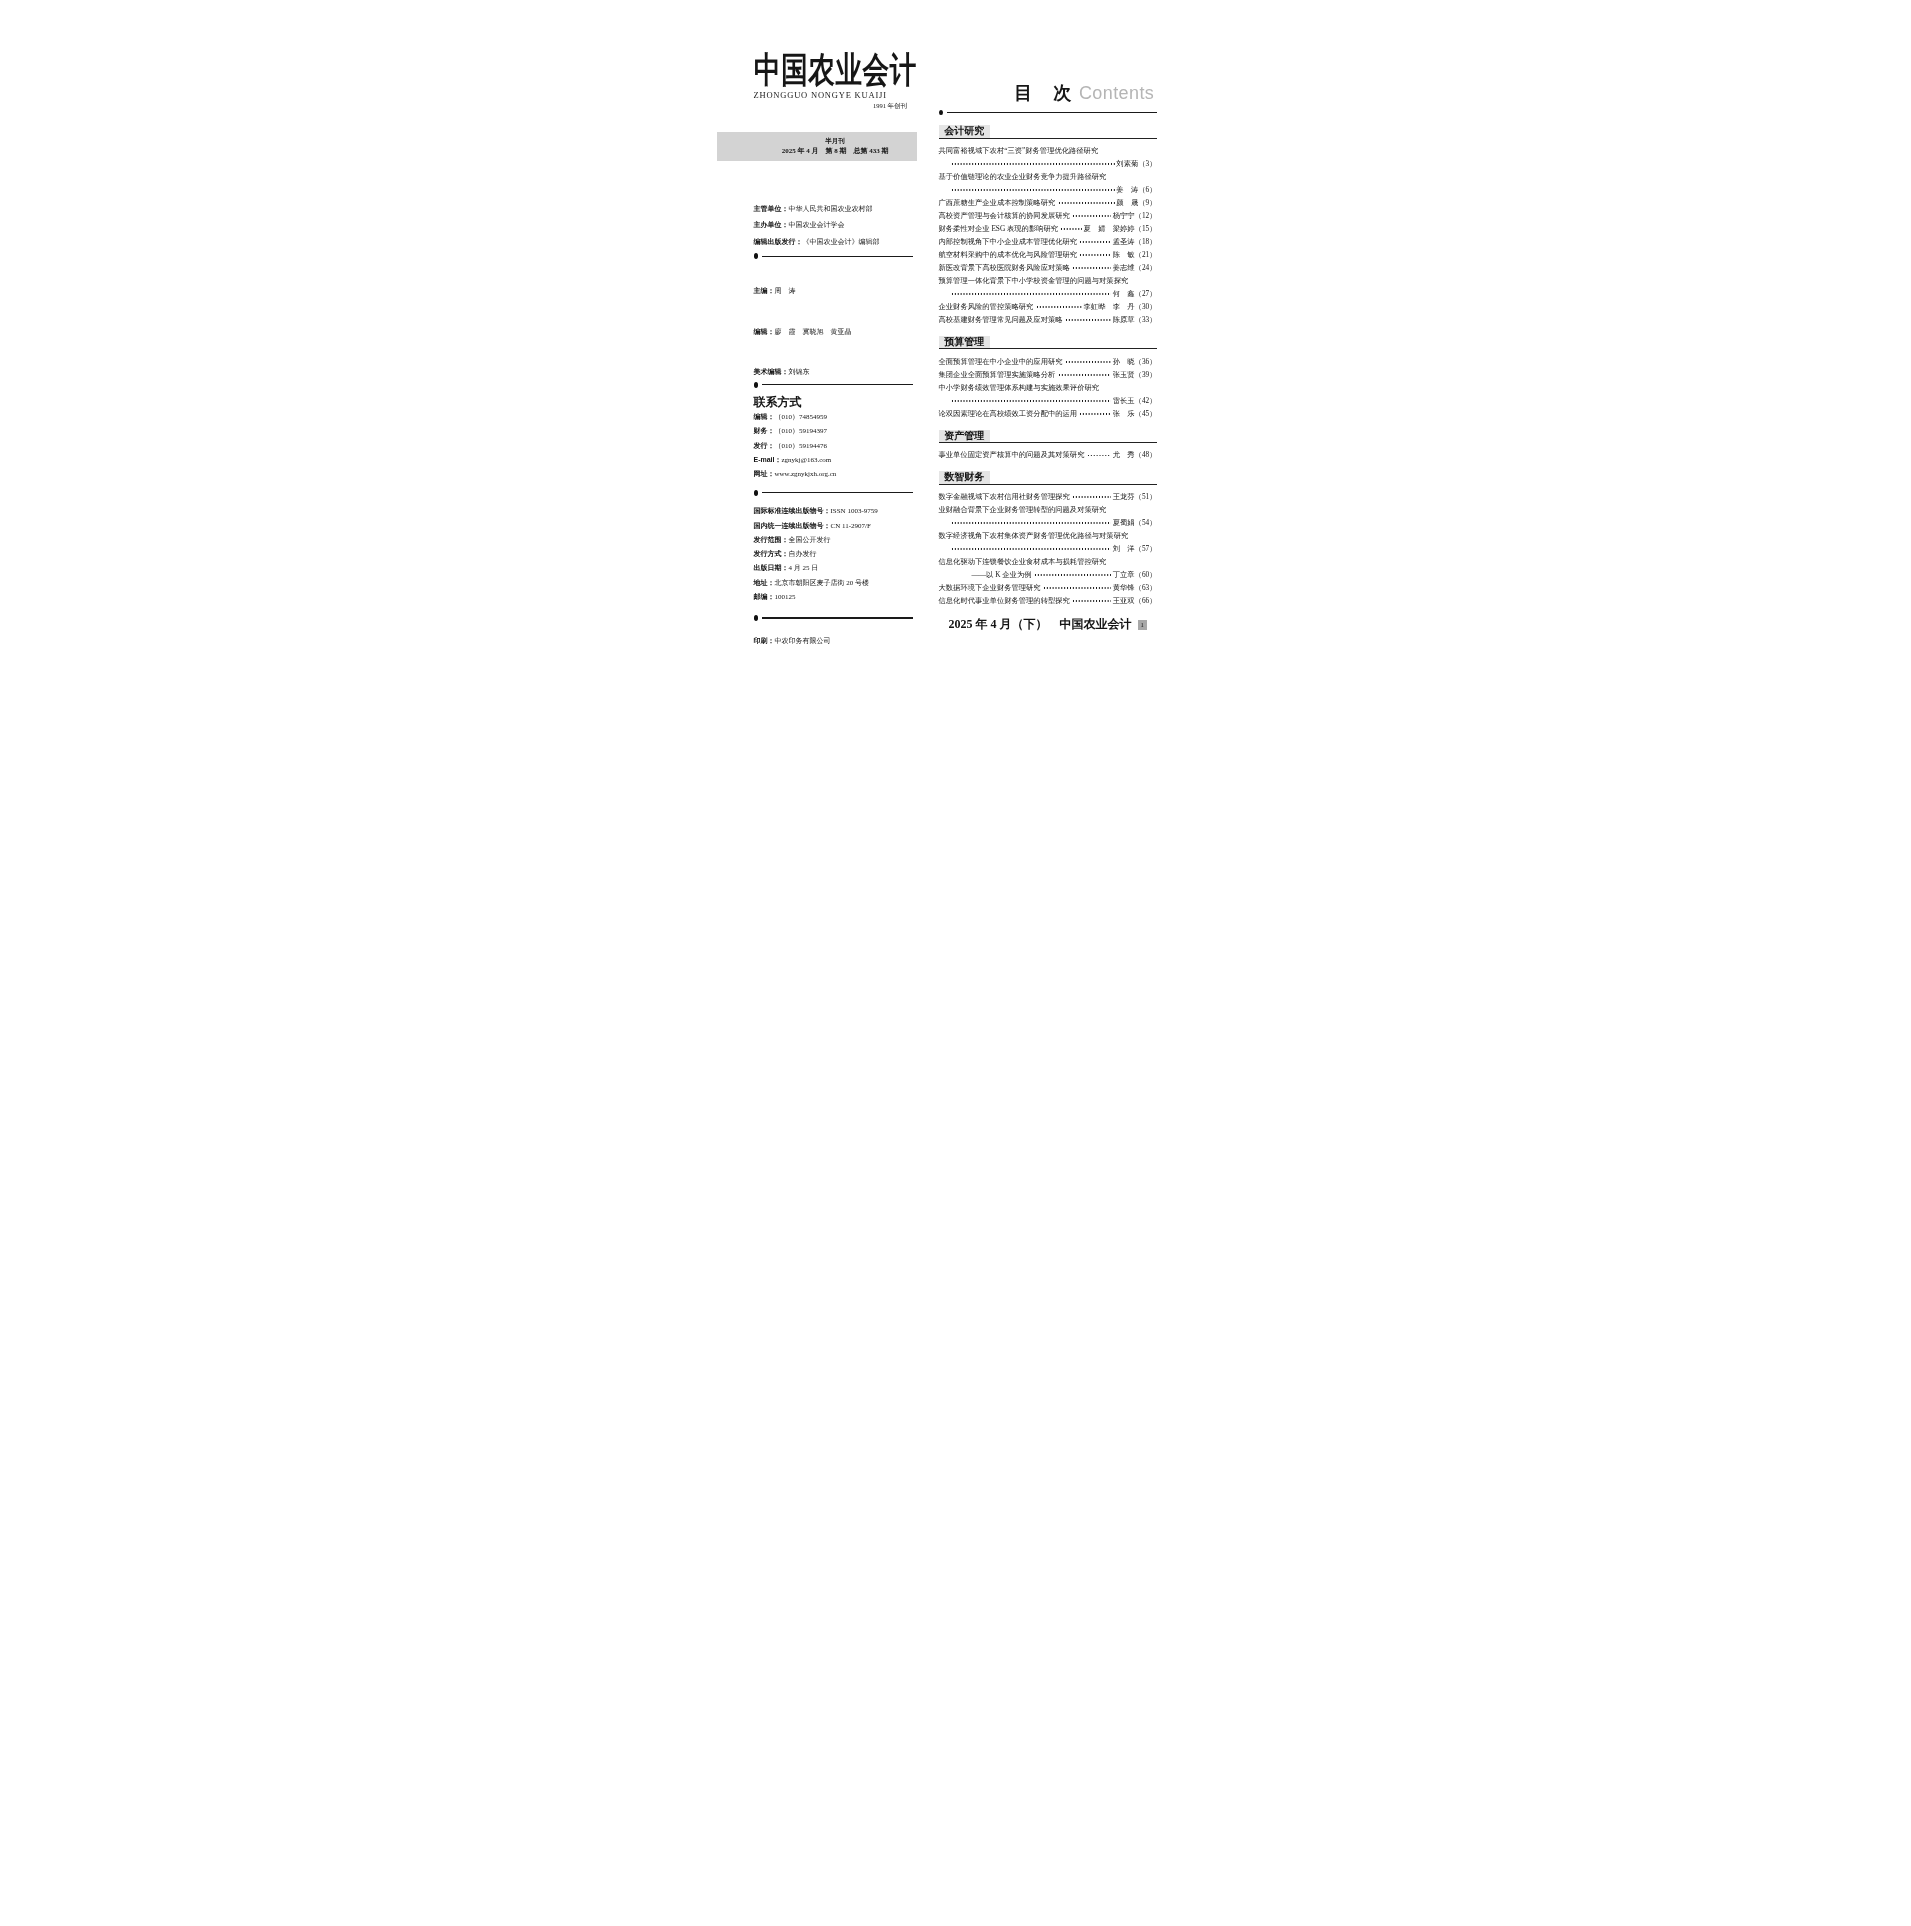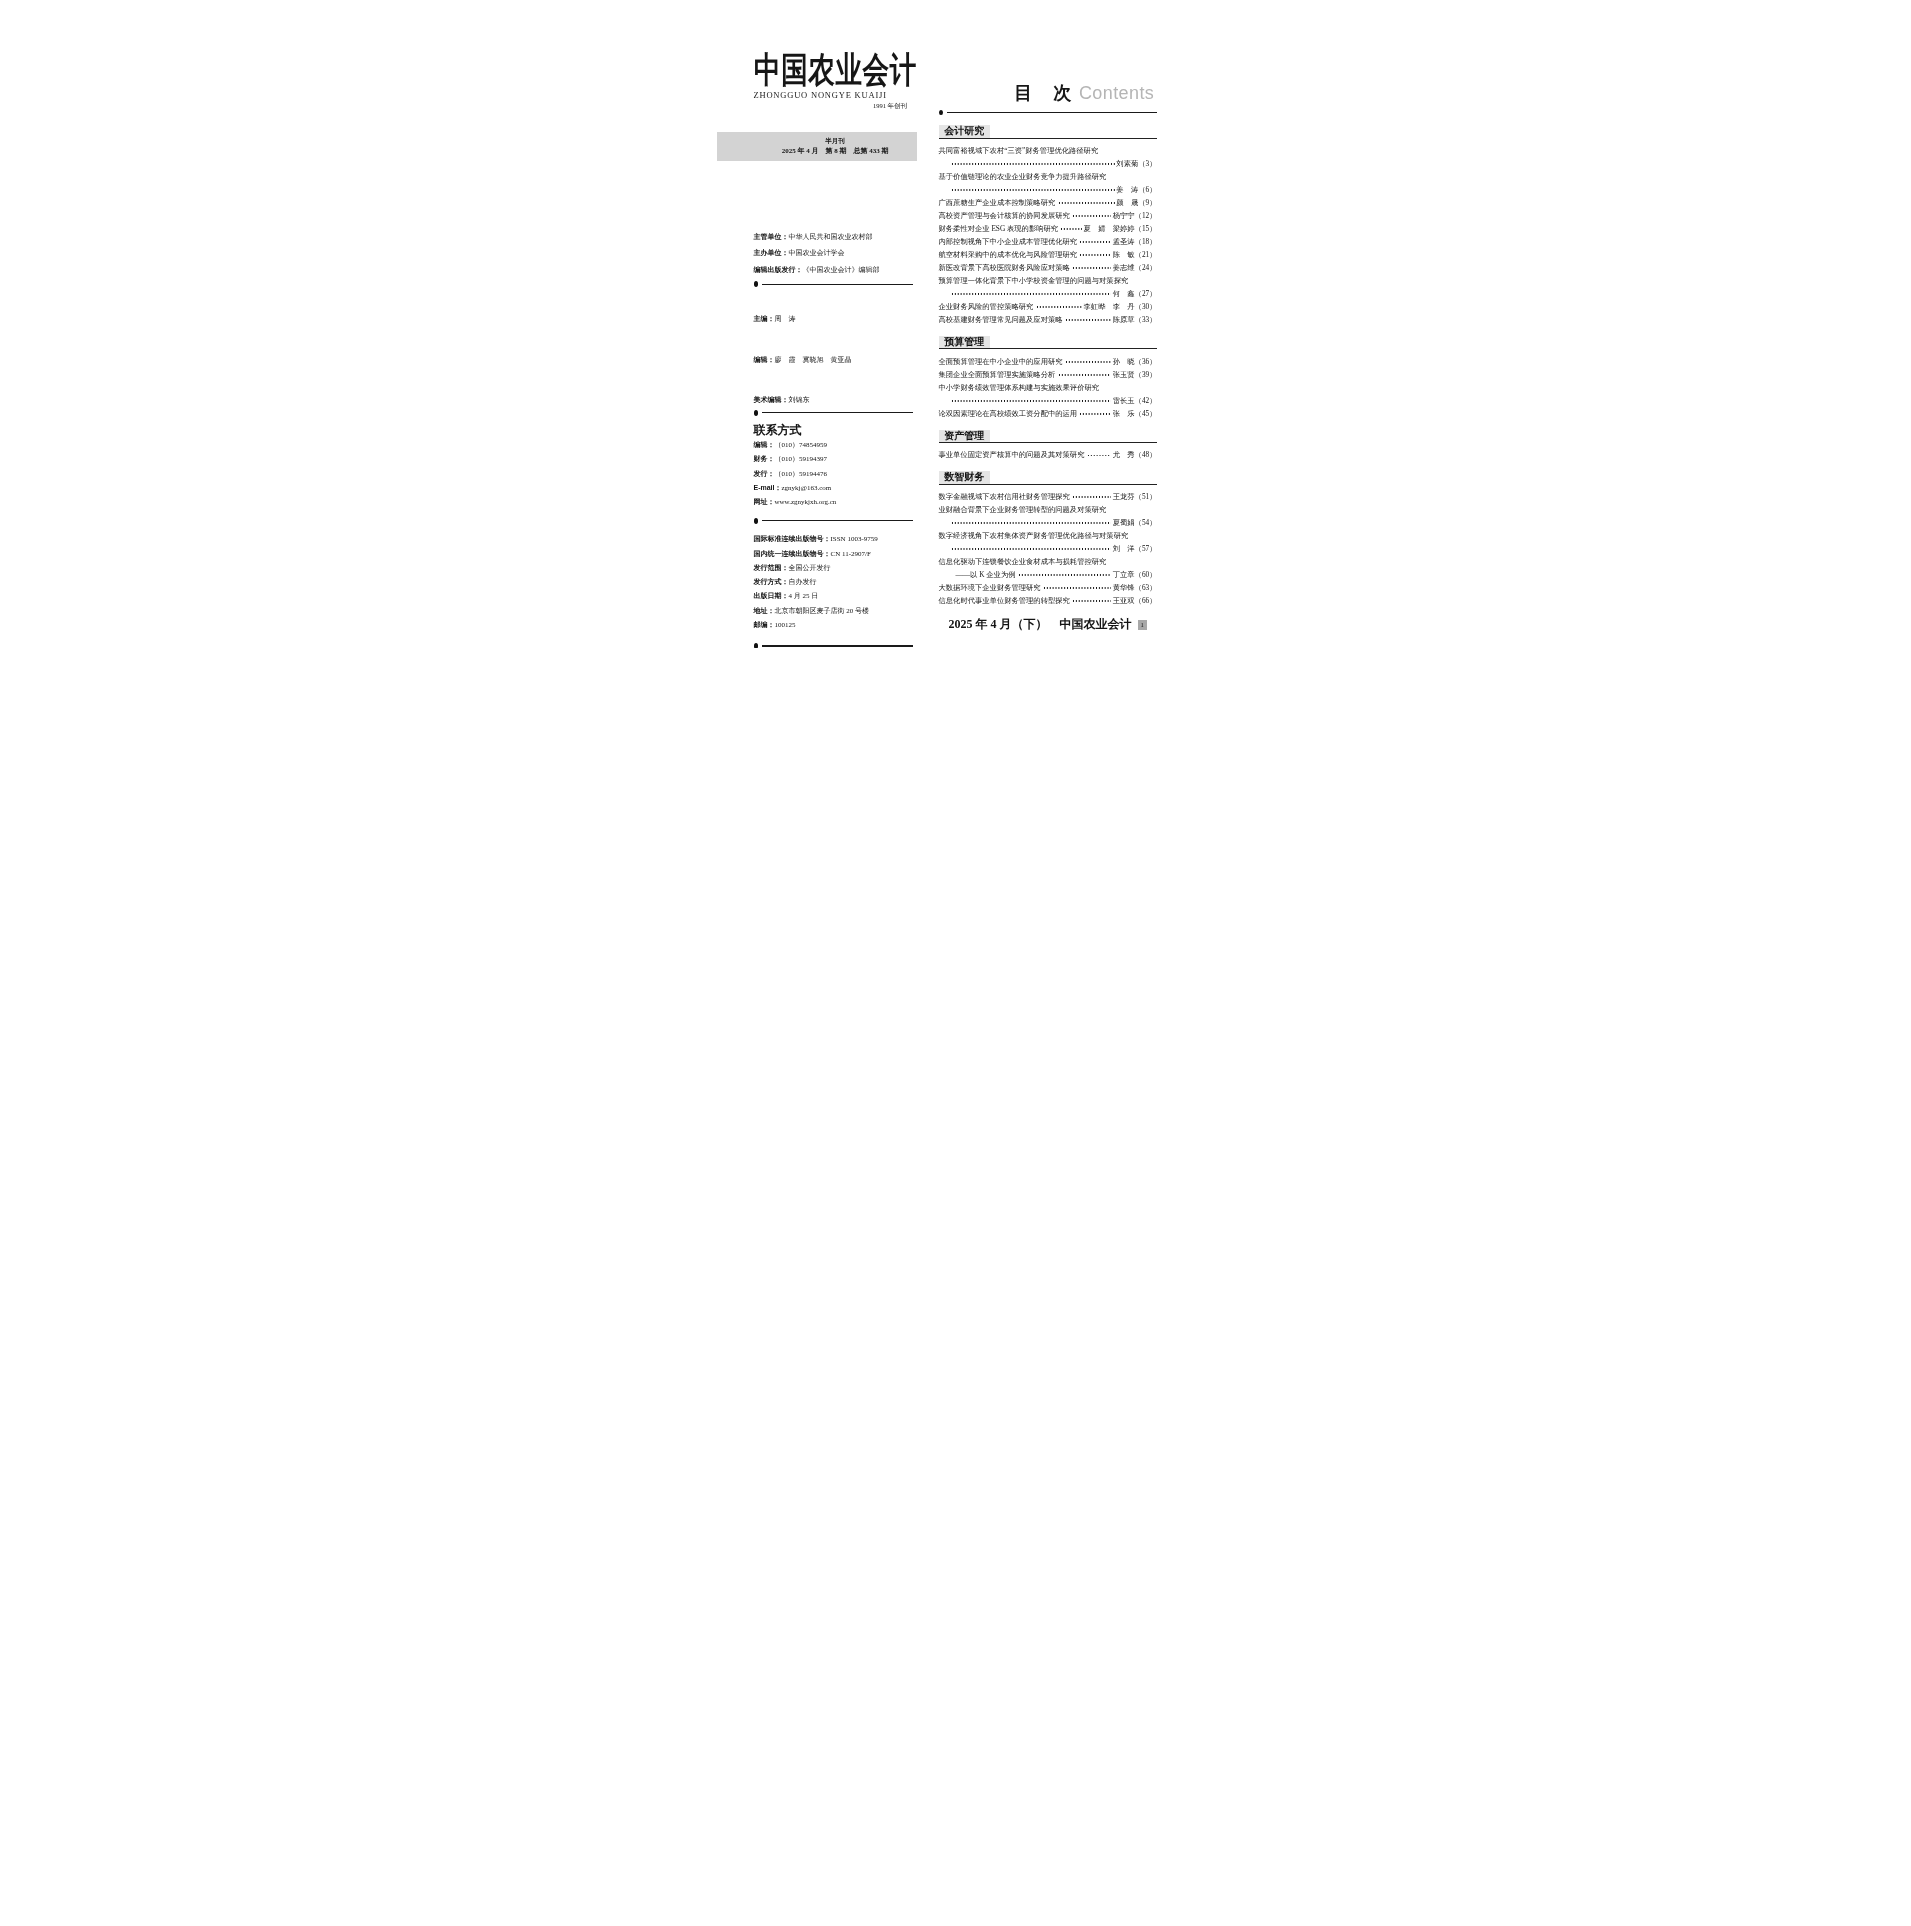--- a/index.html
+++ b/index.html
@@ -35,21 +35,21 @@
     margin-left:-37px;width:200px;margin-top:21.6px;
     background:var(--issue-bar-bg,#d3d3d3);
     padding:3.5px 0 3.5px 37px;text-align:center;
   }
   .issue-bar .freq{font-size:6.5px;font-weight:700;line-height:10px;font-family:var(--serif);}
   .issue-bar .issue{font-size:7px;font-weight:700;line-height:11.6px;font-family:var(--serif);}
   .info-block{}
   .info-row{display:flex;align-items:baseline;white-space:nowrap;}
   .info-row .lbl{font-family:var(--sans);font-weight:700;font-size:7px;flex:0 0 auto;}
   .info-row .val{font-family:var(--serif);font-size:7px;flex:0 0 auto;}
-  #masthead-list{margin-top:68px;}
+  #masthead-list{margin-top:40px;}
   #masthead-list .info-row{line-height:15.4px;}
   #staff-list{margin-top:8.5px;}
   #staff-list .info-row{line-height:15.4px;margin-top:24px;}
   .contact-header{margin-top:9.2px;font-family:var(--sans);font-weight:700;font-size:12px;line-height:10px;}
   #contact-list{margin-top:3.1px;}
   #contact-list .info-row{line-height:14.3px;}
   #publication-list{margin-top:8.5px;}
   #publication-list .info-row{line-height:14.3px;}
   #print-list{margin-top:11.6px;}
   #print-list .info-row{line-height:15.4px;}
@@ -68,21 +68,21 @@
   .sep.long{margin-top:4.6px;}
   .section-head{margin-top:10px;line-height:0;border-bottom:0.8px solid #222;}
   .section-box{
     display:inline-block;background:var(--section-box-bg,#e5e5e5);
     font-family:var(--sans);font-weight:700;font-size:10px;
     line-height:12.3px;padding:0 5.8px;color:#131313;
   }
   .articles{margin-top:5.4px;}
   .art-row{display:flex;align-items:baseline;line-height:13px;font-size:7.3px;font-family:var(--serif);white-space:nowrap;}
   .art-row .t{flex:0 0 auto;}
-  .art-row .sub{flex:0 0 auto;margin-left:17px;}
+  .art-row .sub{flex:0 0 auto;margin-left:33px;}
   .art-row .indent{flex:0 0 10px;}
   .art-row .dots{
     flex:1 1 auto;min-width:3.9px;height:1em;align-self:center;
     background-image:radial-gradient(circle 0.7px at 1.3px 55%, #111 95%, transparent);
     background-size:2.9px 100%;background-repeat:repeat-x;
     margin:0 1.5px 0 2.3px;
   }
   .art-row .auth{flex:0 0 auto;text-align:right;}
   .footer{margin-top:9.2px;display:flex;justify-content:flex-end;align-items:center;padding-right:10px;}
   .footer .issue-txt{font-family:Liberation Serif, serif;font-weight:700;font-size:12px;}

